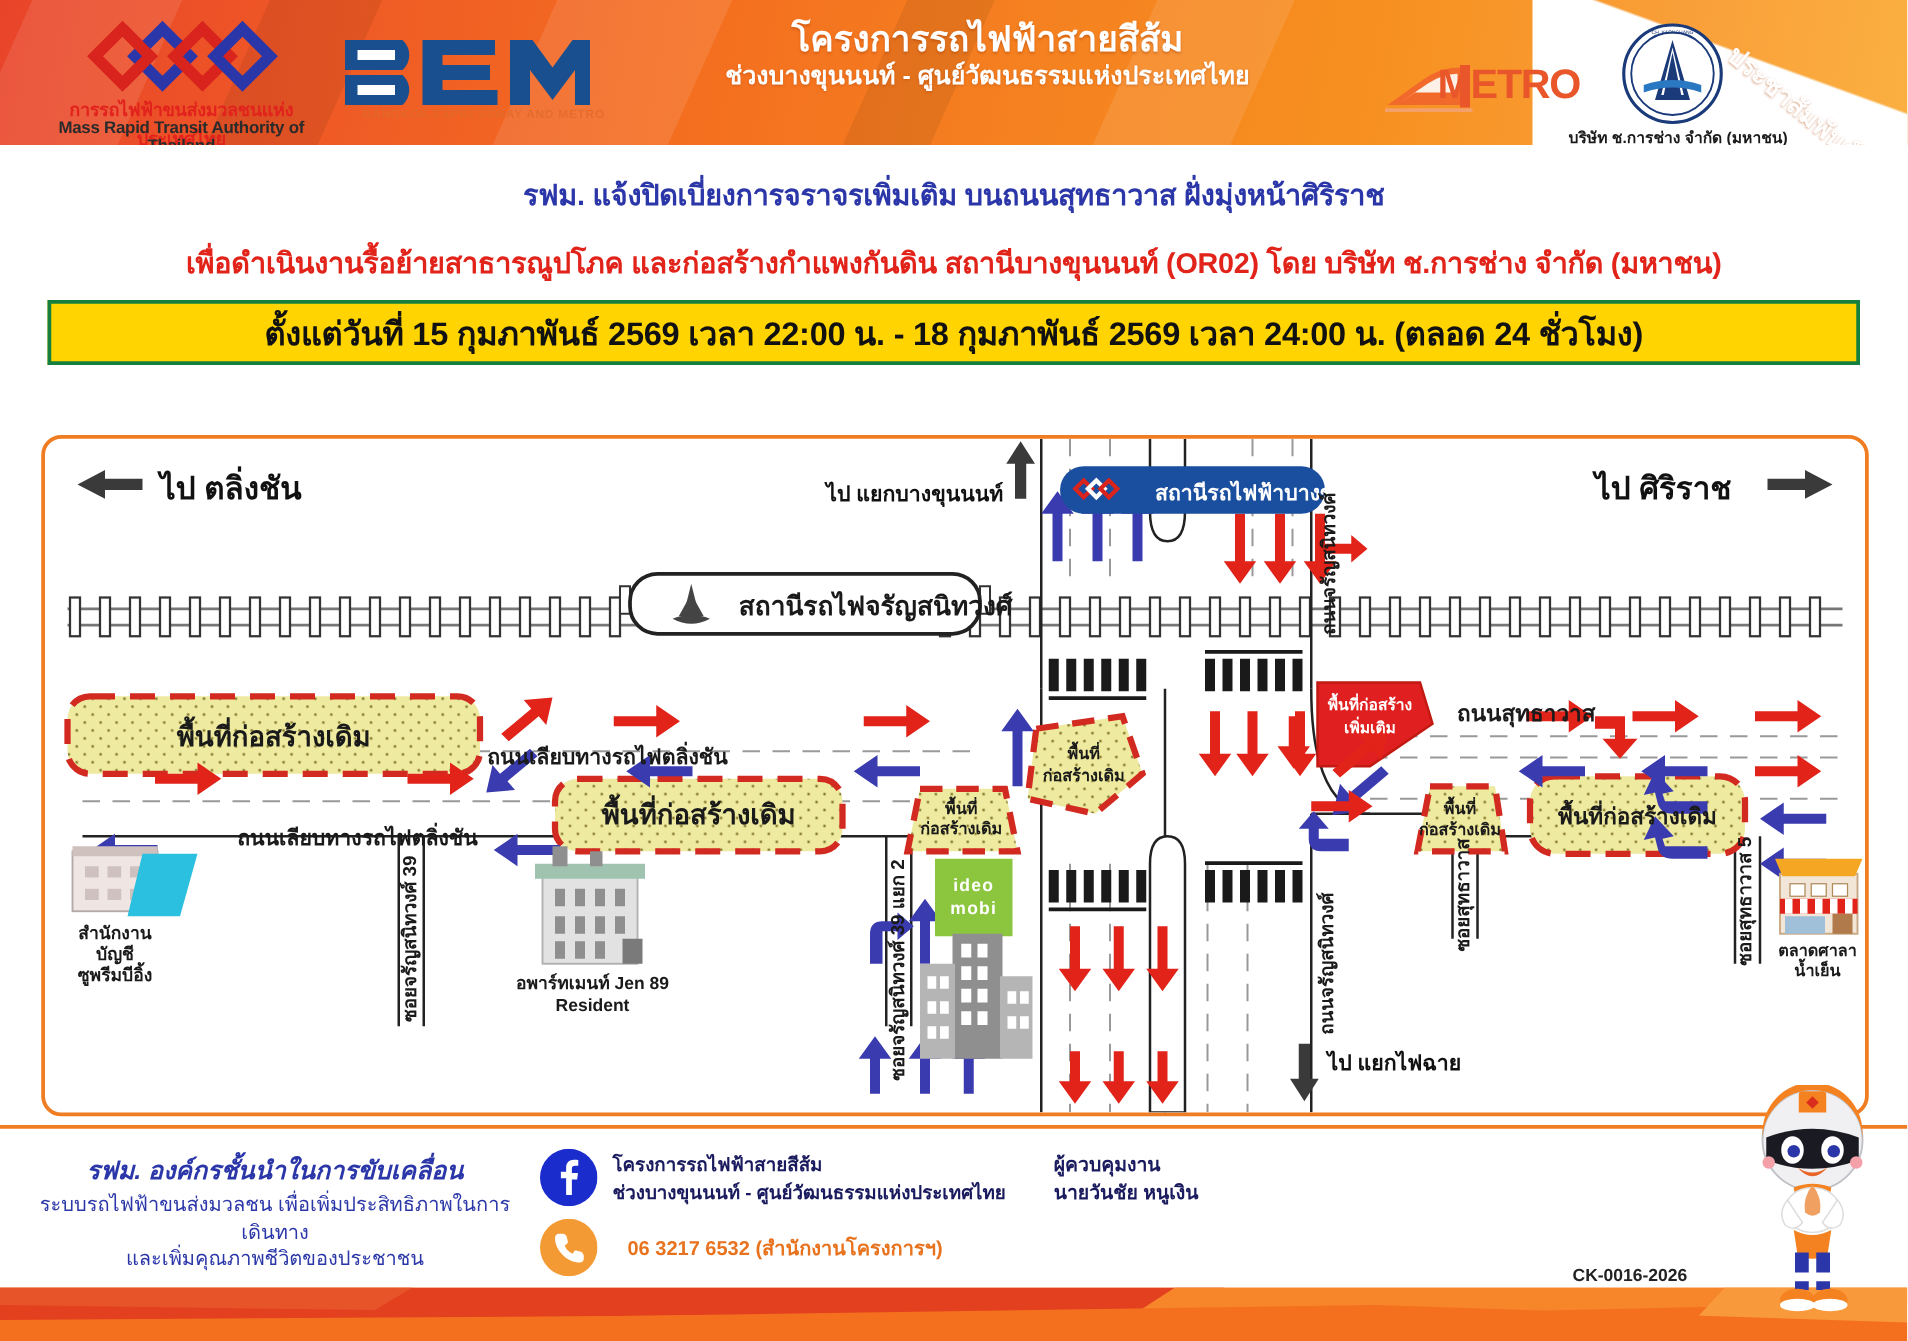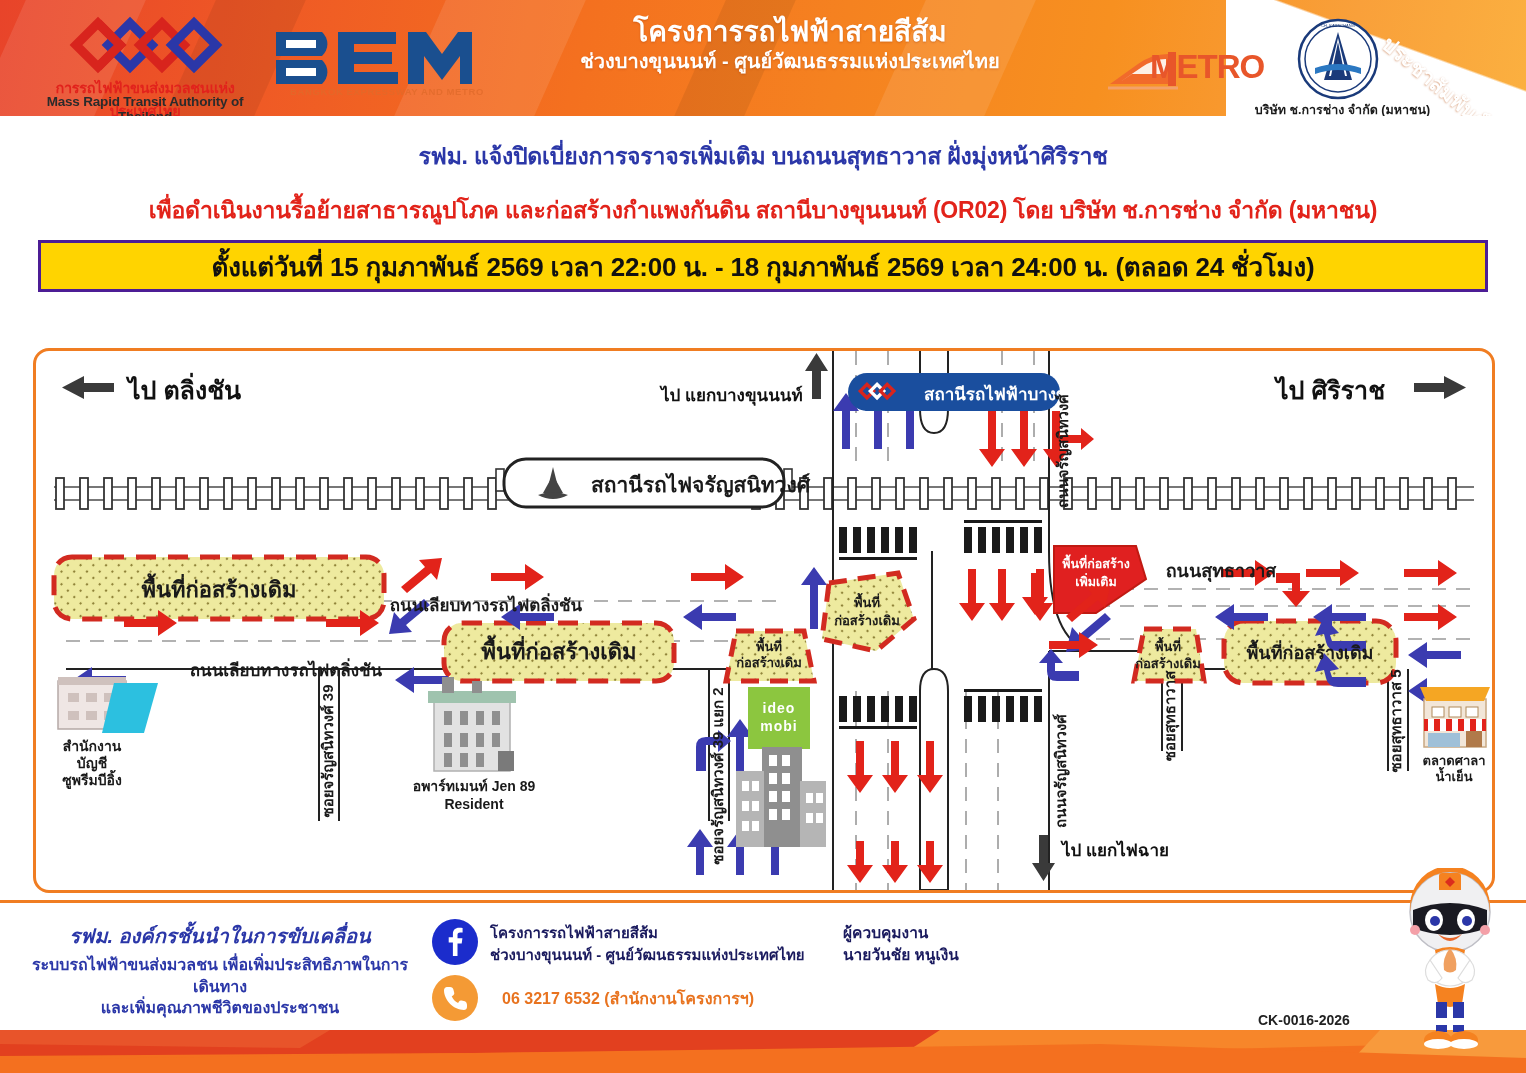--- a/index.html
+++ b/index.html
@@ -38,37 +38,37 @@
     position:absolute;left:18px;top:30px;color:#fff;font-weight:bold;font-size:21px;
     transform:rotate(40deg);transform-origin:left top;white-space:nowrap;
     text-shadow:0 1px 2px rgba(180,70,0,.45);
   }
   
   .notice{position:absolute;left:0;top:120px;width:1526px;text-align:center;}
   .notice .n1{font-size:23px;font-weight:bold;color:#2b37a8;margin-top:18px;letter-spacing:-.2px;}
   .notice .n2{font-size:23px;font-weight:bold;color:#e2231a;margin-top:18px;letter-spacing:-.2px;}
   .datebox{
     position:absolute;left:38px;top:240px;width:1450px;height:52px;
-    background:#ffd400;border:3px solid #4c1d95;box-sizing:border-box;
+    background:#ffd400;border:3px solid #15803d;box-sizing:border-box;
     display:flex;align-items:center;justify-content:center;
   }
   .datebox span{font-size:26px;font-weight:bold;color:#111;letter-spacing:-.2px;}
   .notice .n3{position:absolute;left:0;top:308px;width:1526px;text-align:center;font-size:16.5px;font-weight:bold;color:#111;}
   
   .map{
     position:absolute;left:33px;top:348px;width:1462px;height:545px;
     border:3px solid #f07d22;border-radius:16px;background:#fff;box-sizing:border-box;overflow:hidden;
   }
   .mapsvg{position:absolute;left:0;top:0;}
   
   .footer{position:absolute;left:0;top:896px;width:1526px;height:177px;background:#fff;overflow:hidden;}
   .foot-line{position:absolute;left:0;top:4px;width:1526px;height:3px;background:#f07d22;}
   .f-slogan{position:absolute;left:20px;top:24px;width:400px;text-align:center;color:#2b37a8;}
   .f-slogan .s1{font-size:20px;font-weight:bold;font-style:italic;}
-  .f-slogan .s2{font-size:16px;font-weight:bold;line-height:1.35;margin-top:2px;}
+  .f-slogan .s2{font-size:16px;font-weight:normal;line-height:1.35;margin-top:2px;}
   .fb-icon{position:absolute;left:432px;top:23px;width:46px;height:46px;}
   .ph-icon{position:absolute;left:432px;top:79px;width:46px;height:46px;}
   .f-fbtext{position:absolute;left:490px;top:26px;font-size:15px;font-weight:bold;color:#1a1a5e;line-height:1.45;}
   .f-phone{position:absolute;left:502px;top:90px;font-size:16px;font-weight:bold;color:#e8731f;}
   .f-super{position:absolute;left:843px;top:26px;font-size:15.5px;font-weight:bold;color:#1a1a5e;line-height:1.45;}
   .f-apology{position:absolute;left:1000px;top:22px;width:400px;text-align:center;color:#e2231a;}
   .f-apology .a1{font-size:22px;font-weight:bold;}
   .f-apology .a2{font-size:26px;font-weight:bold;margin-top:2px;}
   .f-code{position:absolute;left:1258px;top:1012px;font-size:14px;font-weight:bold;color:#222;}
   .mascot{position:absolute;left:1390px;top:868px;width:120px;height:190px;}

